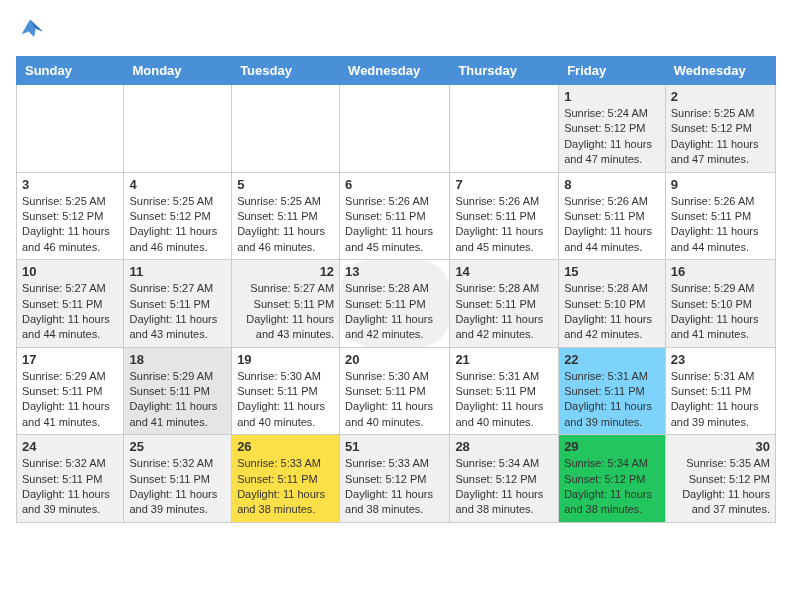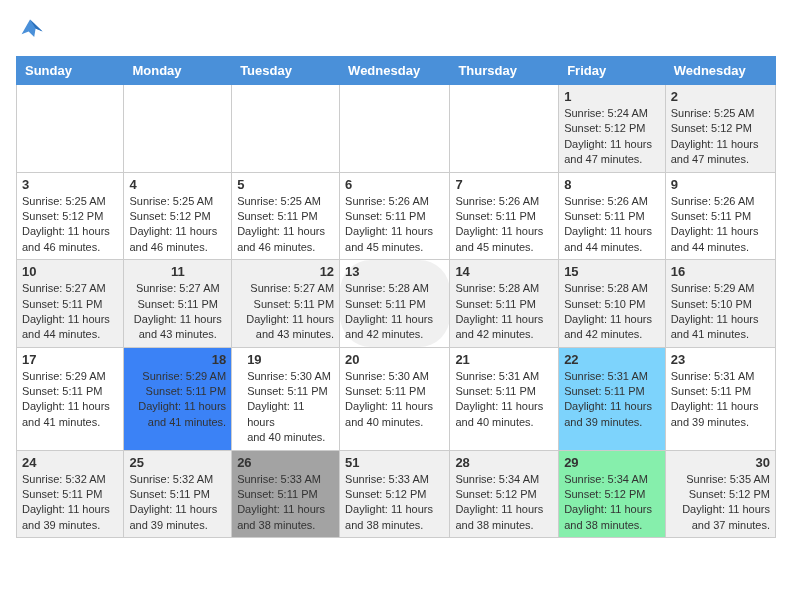--- a/index.html
+++ b/index.html
@@ -176,21 +176,21 @@
         <td style="background: rgb(255, 255, 255);">
           <span class="day-num">9</span>
           <div class="day-info">Sunrise: 5:26 AM<br>Sunset: 5:11 PM<br>Daylight: 11 hours<br>and 44 minutes.</div>
         </td>
       </tr>
       <tr class="row-odd">
         <td style="background: rgb(240, 240, 240);">
           <span class="day-num">10</span>
           <div class="day-info">Sunrise: 5:27 AM<br>Sunset: 5:11 PM<br>Daylight: 11 hours<br>and 44 minutes.</div>
         </td>
-        <td style="background: rgb(240, 240, 240); text-align: center;">
+        <td style="background: rgb(240, 240, 240);">
           <span class="day-num">11</span>
           <div class="day-info">Sunrise: 5:27 AM<br>Sunset: 5:11 PM<br>Daylight: 11 hours<br>and 43 minutes.</div>
         </td>
         <td style="background: rgb(240, 240, 240); text-align: right;">
           <span class="day-num">12</span>
           <div class="day-info">Sunrise: 5:27 AM<br>Sunset: 5:11 PM<br>Daylight: 11 hours<br>and 43 minutes.</div>
         </td>
         <td style="background: rgb(240, 240, 240); border-radius: 31px;">
           <span class="day-num">13</span>
           <div class="day-info">Sunrise: 5:28 AM<br>Sunset: 5:11 PM<br>Daylight: 11 hours<br>and 42 minutes.</div>
@@ -206,25 +206,25 @@
         <td style="background: rgb(240, 240, 240);">
           <span class="day-num">16</span>
           <div class="day-info">Sunrise: 5:29 AM<br>Sunset: 5:10 PM<br>Daylight: 11 hours<br>and 41 minutes.</div>
         </td>
       </tr>
       <tr class="row-even">
         <td style="background: rgb(255, 255, 255);">
           <span class="day-num">17</span>
           <div class="day-info">Sunrise: 5:29 AM<br>Sunset: 5:11 PM<br>Daylight: 11 hours<br>and 41 minutes.</div>
         </td>
-        <td style="background: #3b82f6; text-align: right;">
+        <td style="background: #e5e5e5;">
           <span class="day-num">18</span>
           <div class="day-info">Sunrise: 5:29 AM<br>Sunset: 5:11 PM<br>Daylight: 11 hours<br>and 41 minutes.</div>
         </td>
-        <td style="background: rgb(255, 255, 255); padding-left: 15px;">
+        <td style="background: rgb(255, 255, 255);">
           <span class="day-num">19</span>
           <div class="day-info">Sunrise: 5:30 AM<br>Sunset: 5:11 PM<br>Daylight: 11 hours<br>and 40 minutes.</div>
         </td>
         <td style="background: rgb(255, 255, 255); margin-top: 41px;">
           <span class="day-num">20</span>
           <div class="day-info">Sunrise: 5:30 AM<br>Sunset: 5:11 PM<br>Daylight: 11 hours<br>and 40 minutes.</div>
         </td>
         <td style="background: rgb(255, 255, 255);">
           <span class="day-num">21</span>
           <div class="day-info">Sunrise: 5:31 AM<br>Sunset: 5:11 PM<br>Daylight: 11 hours<br>and 40 minutes.</div>
@@ -240,33 +240,33 @@
       </tr>
       <tr class="row-odd">
         <td style="background: rgb(240, 240, 240); margin-top: 27px;">
           <span class="day-num">24</span>
           <div class="day-info">Sunrise: 5:32 AM<br>Sunset: 5:11 PM<br>Daylight: 11 hours<br>and 39 minutes.</div>
         </td>
         <td style="background: rgb(240, 240, 240);">
           <span class="day-num">25</span>
           <div class="day-info">Sunrise: 5:32 AM<br>Sunset: 5:11 PM<br>Daylight: 11 hours<br>and 39 minutes.</div>
         </td>
-        <td style="background: #a3a3a3; margin-left: 48px;">
+        <td style="background: #fde047; margin-left: 48px;">
           <span class="day-num">26</span>
           <div class="day-info">Sunrise: 5:33 AM<br>Sunset: 5:11 PM<br>Daylight: 11 hours<br>and 38 minutes.</div>
         </td>
         <td style="background: rgb(240, 240, 240);">
           <span class="day-num">51</span>
           <div class="day-info">Sunrise: 5:33 AM<br>Sunset: 5:12 PM<br>Daylight: 11 hours<br>and 38 minutes.</div>
         </td>
         <td style="background: rgb(240, 240, 240);">
           <span class="day-num">28</span>
           <div class="day-info">Sunrise: 5:34 AM<br>Sunset: 5:12 PM<br>Daylight: 11 hours<br>and 38 minutes.</div>
         </td>
-        <td style="background: #86efac;">
+        <td style="background: #22c55e;">
           <span class="day-num">29</span>
           <div class="day-info">Sunrise: 5:34 AM<br>Sunset: 5:12 PM<br>Daylight: 11 hours<br>and 38 minutes.</div>
         </td>
         <td style="background: rgb(240, 240, 240); text-align: right;">
           <span class="day-num">30</span>
           <div class="day-info">Sunrise: 5:35 AM<br>Sunset: 5:12 PM<br>Daylight: 11 hours<br>and 37 minutes.</div>
         </td>
       </tr>
     </tbody>
 </table>

